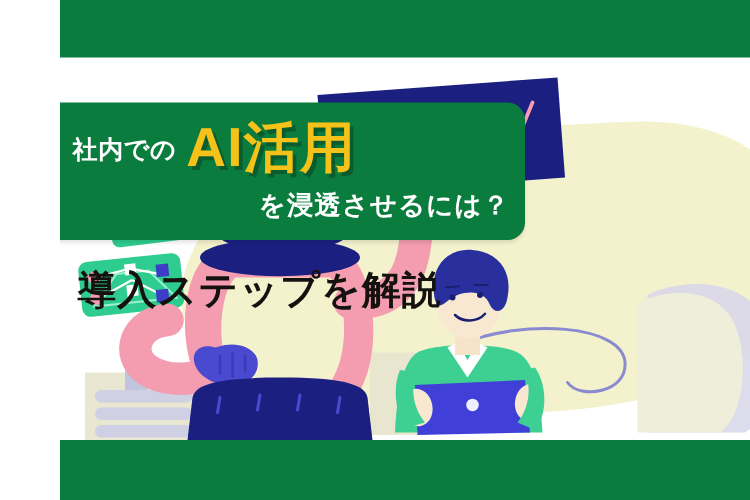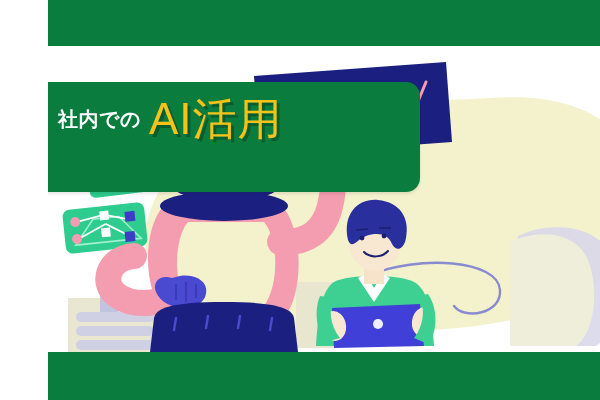--- a/index.html
+++ b/index.html
@@ -46,21 +46,21 @@
     color:#ffffff;
     font-size:20px;
     font-weight:bold;
     letter-spacing:.5px;
     white-space:nowrap;
     margin-right:8px;
   }
   .highlight{
     color:#f5c21a;
     font-size:44px;
-    font-weight:normal;
+    font-weight:bold;
     line-height:1;
     letter-spacing:1px;
     white-space:nowrap;
     text-shadow:3px 3px 0 #0a5c2f;
   }
   #line-2{
     position:absolute;
     left:10px;top:150px;
     width:362px;
     text-align:right;
@@ -239,19 +239,23 @@
     </svg>
   </div>
 
   <div id="title-panel"></div>
 
   <div id="line-1">
     <span class="kicker">社内での</span>
     <span class="highlight">AI活用</span>
   </div>
 
+  <div id="line-2">
+    <span class="subline">を浸透させるには？</span>
+  </div>
 
   <div id="headline">
+    <div class="headline-row">導入ステップを解説</div>
   </div>
 
   <div class="band" id="band-bottom"></div>
 
 </div>
 
 </body></html>

